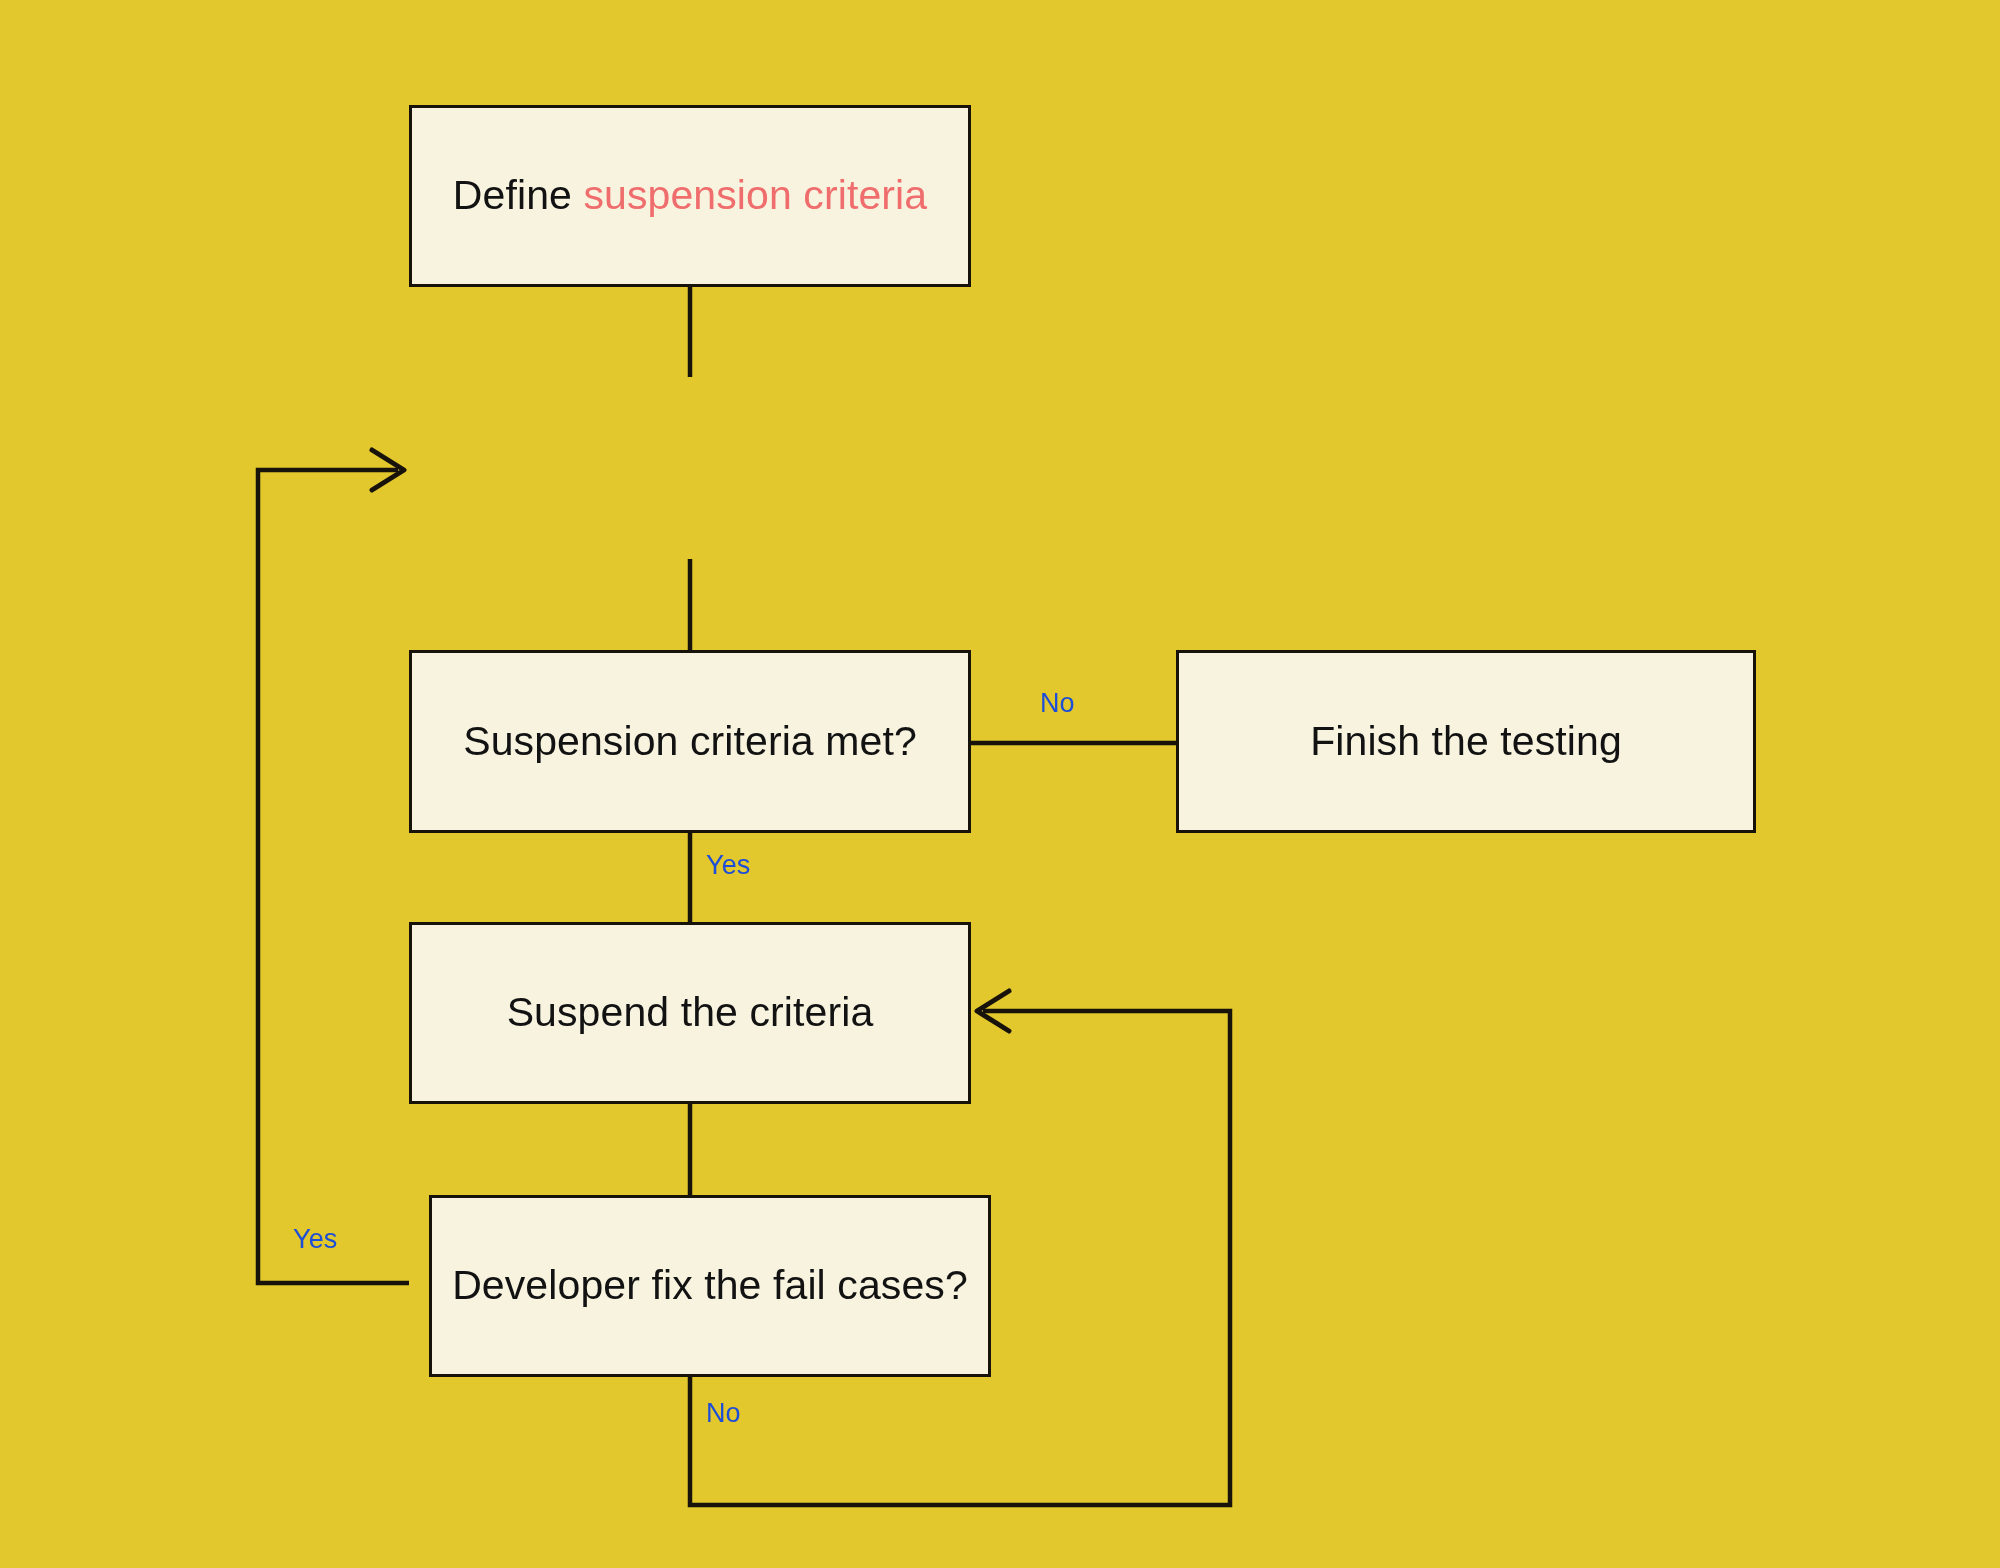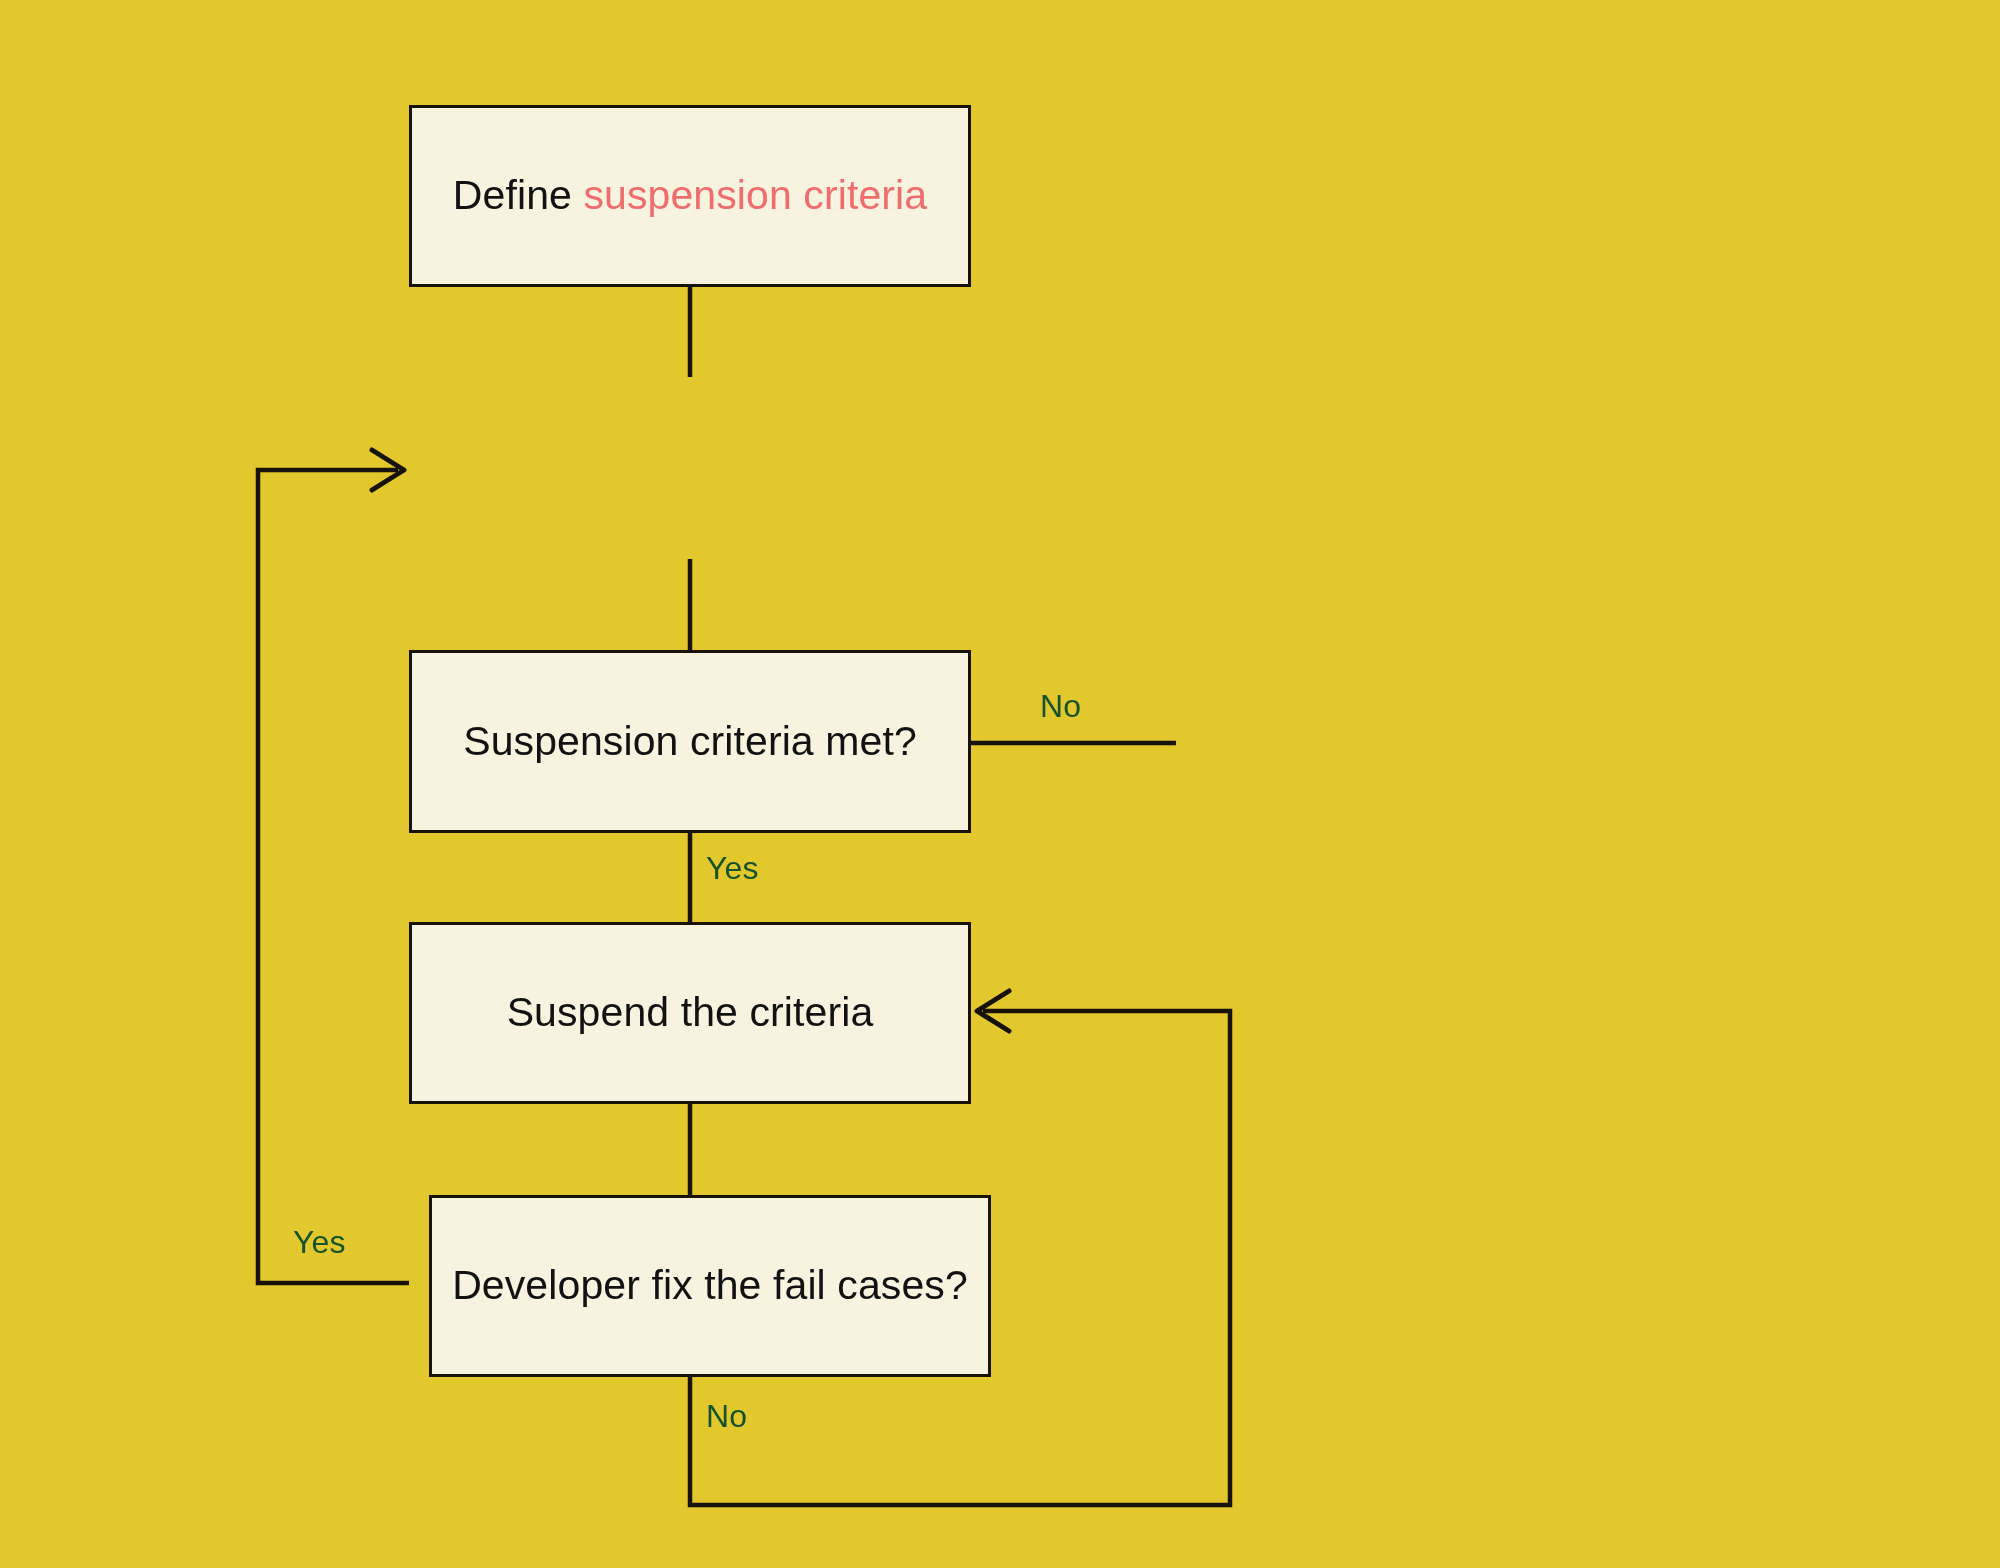--- a/index.html
+++ b/index.html
@@ -28,22 +28,22 @@
     font-size: 41px;
     line-height: 1.17;
     padding: 6px 18px;
     letter-spacing: 0.1px;
   }
   .node .txt { display: block; width: 100%; }
   .accent { color: #f06d6d; }
 
   .edge-label {
     position: absolute;
-    color: #14532d;
-    font-size: 32px;
+    color: #1d4ed8;
+    font-size: 27px;
     line-height: 1;
     white-space: nowrap;
     letter-spacing: 0.1px;
   }
 
   svg.wires {
     position: absolute;
     left: 0; top: 0;
     width: 2000px;
     height: 1568px;
@@ -91,20 +91,23 @@
 
   <div class="node" style="left:409px; top:105px; width:562px; height:182px;">
     <span class="txt"><span>Define </span><span class="accent">suspension criteria</span></span>
   </div>
 
 
   <div class="node" style="left:409px; top:650px; width:562px; height:183px;">
     <span class="txt">Suspension criteria met?</span>
   </div>
 
+  <div class="node" style="left:1176px; top:650px; width:580px; height:183px;">
+    <span class="txt">Finish the testing</span>
+  </div>
 
   <div class="node" style="left:409px; top:922px; width:562px; height:182px;">
     <span class="txt">Suspend the criteria</span>
   </div>
 
   <div class="node" style="left:429px; top:1195px; width:562px; height:182px;">
     <span class="txt">Developer fix the fail cases?</span>
   </div>
 
   <div class="edge-label" style="left:1040px; top:690px;">No</div>

